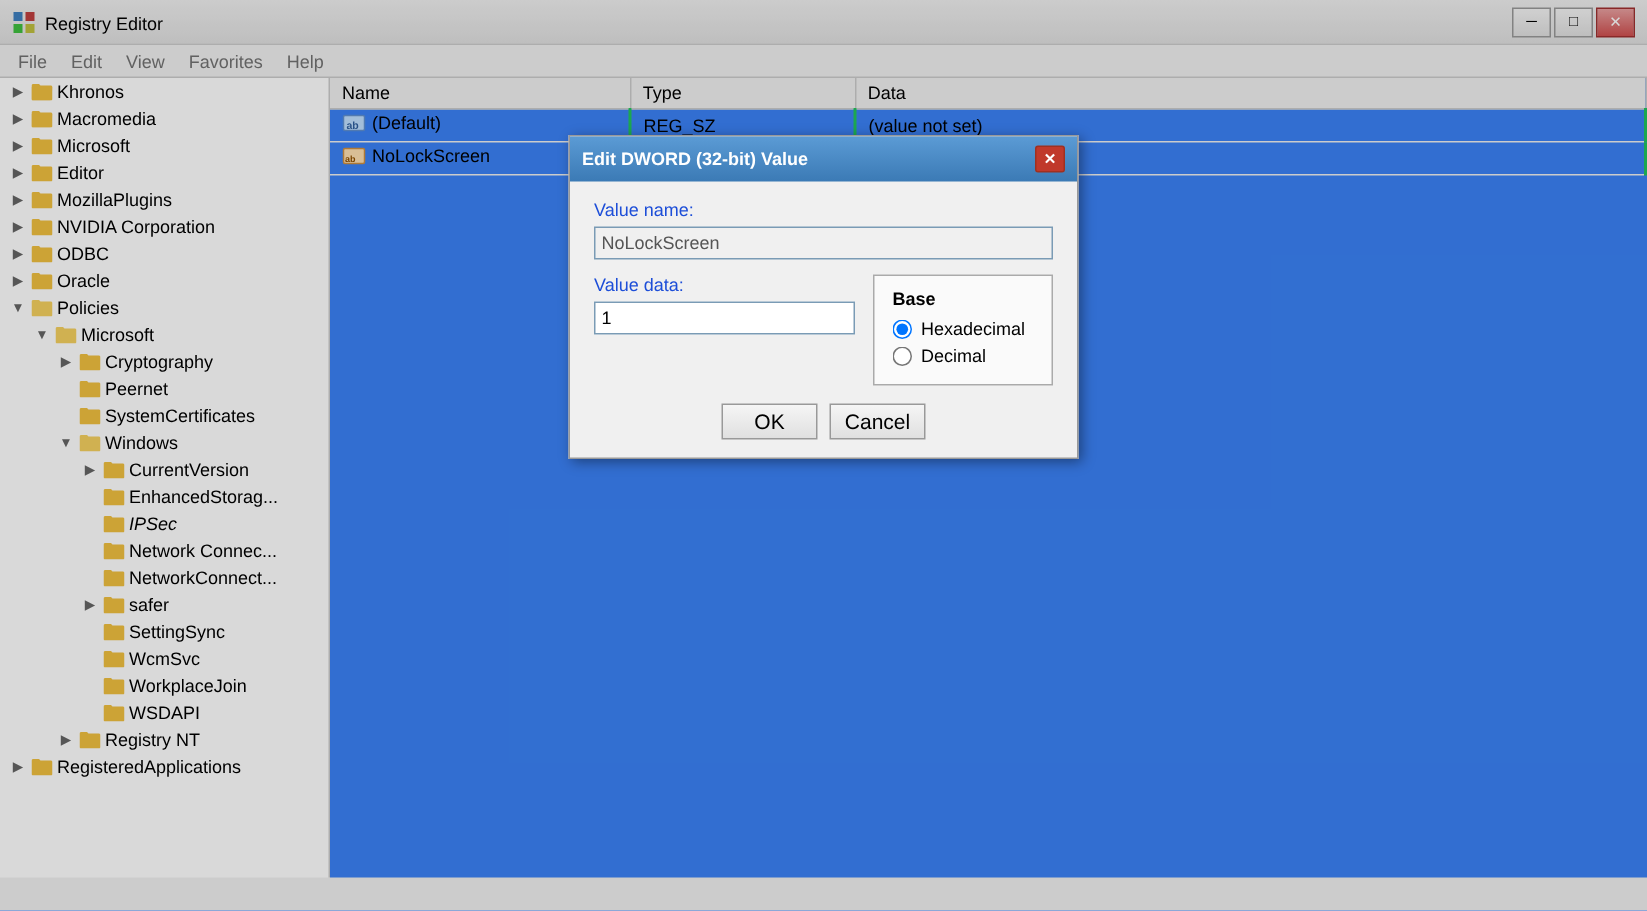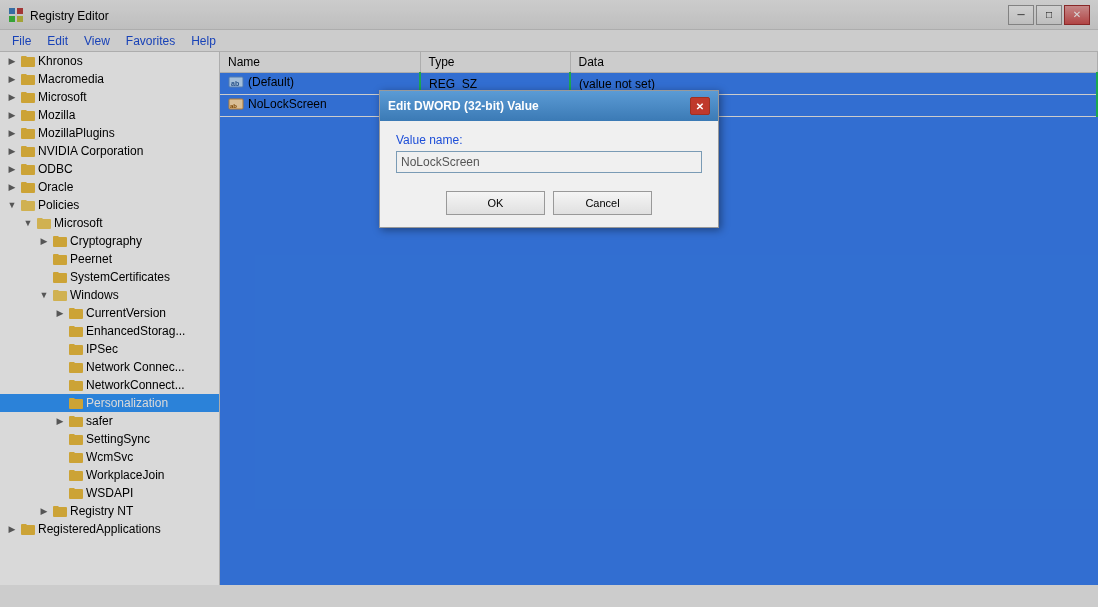--- a/index.html
+++ b/index.html
@@ -64,21 +64,21 @@
       border-bottom: 1px solid #ccc;
       height: 22px;
       display: flex;
       align-items: center;
       padding: 0 4px;
     }
     .menu-item {
       padding: 2px 8px;
       cursor: pointer;
       font-size: 12px;
-      color: #1d4ed8;
+      color: #737373;
     }
 
     
     .main-layout {
       display: flex;
       height: calc(607px - 30px - 22px - 22px);
     }
 
     
     .tree-panel {
@@ -278,25 +278,25 @@
     .radio-row input[type="radio"] {
       margin: 0;
     }
     .dialog-buttons {
       display: flex;
       justify-content: center;
       gap: 8px;
       margin-top: 8px;
     }
     .dialog-btn {
-      width: 99px;
+      width: 64px;
       height: 24px;
       background: linear-gradient(to bottom, #f5f5f5, #e0e0e0);
       border: 1px solid #999;
-      font-size: 11px;
+      font-size: 14px;
       cursor: pointer;
     }
 
     
     .folder-yellow { fill: #f0c040; }
   </style>
 </head>
 <body>
 
 <div style="position:relative; width:1098px; height:607px; overflow:hidden;">
@@ -363,21 +363,21 @@
           <span class="tree-label">Microsoft</span>
         </div>
 
         <div class="tree-item" style="padding-left:4px;">
           <div class="tree-expander">▶</div>
           <div class="tree-folder-icon">
             <svg class="folder-svg" viewBox="0 0 14 12">
                 <path d="M0 2 Q0 1 1 1 L5 1 L6 2 L13 2 Q14 2 14 3 L14 11 Q14 12 13 12 L1 12 Q0 12 0 11Z" class="folder-yellow"></path>
               </svg>
           </div>
-          <span class="tree-label">Mozilla</span>
+          <span class="tree-label">Editor</span>
         </div>
 
         <div class="tree-item" style="padding-left:4px;">
           <div class="tree-expander">▶</div>
           <div class="tree-folder-icon">
             <svg class="folder-svg" viewBox="0 0 14 12">
                 <path d="M0 2 Q0 1 1 1 L5 1 L6 2 L13 2 Q14 2 14 3 L14 11 Q14 12 13 12 L1 12 Q0 12 0 11Z" class="folder-yellow"></path>
               </svg>
           </div>
           <span class="tree-label">MozillaPlugins</span>
@@ -486,21 +486,21 @@
         <div class="tree-item" style="padding-left:52px;">
           <div class="tree-expander" style="visibility:hidden;">▶</div>
           <div class="tree-folder-icon">
             <svg class="folder-svg" viewBox="0 0 14 12">
                 <path d="M0 2 Q0 1 1 1 L5 1 L6 2 L13 2 Q14 2 14 3 L14 11 Q14 12 13 12 L1 12 Q0 12 0 11Z" class="folder-yellow"></path>
               </svg>
           </div>
           <span class="tree-label">EnhancedStorag...</span>
         </div>
 
-        <div class="tree-item" style="padding-left:52px;">
+        <div class="tree-item" style="padding-left:52px;font-style:italic;">
           <div class="tree-expander" style="visibility:hidden;">▶</div>
           <div class="tree-folder-icon">
             <svg class="folder-svg" viewBox="0 0 14 12">
                 <path d="M0 2 Q0 1 1 1 L5 1 L6 2 L13 2 Q14 2 14 3 L14 11 Q14 12 13 12 L1 12 Q0 12 0 11Z" class="folder-yellow"></path>
               </svg>
           </div>
           <span class="tree-label">IPSec</span>
         </div>
 
         <div class="tree-item" style="padding-left:52px;">
@@ -516,29 +516,20 @@
         <div class="tree-item" style="padding-left:52px;">
           <div class="tree-expander" style="visibility:hidden;">▶</div>
           <div class="tree-folder-icon">
             <svg class="folder-svg" viewBox="0 0 14 12">
                 <path d="M0 2 Q0 1 1 1 L5 1 L6 2 L13 2 Q14 2 14 3 L14 11 Q14 12 13 12 L1 12 Q0 12 0 11Z" class="folder-yellow"></path>
               </svg>
           </div>
           <span class="tree-label">NetworkConnect...</span>
         </div>
 
-        <div class="tree-item selected" style="padding-left:52px;">
-          <div class="tree-expander" style="visibility:hidden;">▶</div>
-          <div class="tree-folder-icon">
-            <svg class="folder-svg" viewBox="0 0 14 12">
-                <path d="M0 2 Q0 1 1 1 L5 1 L6 2 L13 2 Q14 2 14 3 L14 11 Q14 12 13 12 L1 12 Q0 12 0 11Z" fill="#f0c040"></path>
-              </svg>
-          </div>
-          <span class="tree-label">Personalization</span>
-        </div>
 
         <div class="tree-item" style="padding-left:52px;">
           <div class="tree-expander">▶</div>
           <div class="tree-folder-icon">
             <svg class="folder-svg" viewBox="0 0 14 12">
                 <path d="M0 2 Q0 1 1 1 L5 1 L6 2 L13 2 Q14 2 14 3 L14 11 Q14 12 13 12 L1 12 Q0 12 0 11Z" class="folder-yellow"></path>
               </svg>
           </div>
           <span class="tree-label">safer</span>
         </div>
@@ -659,20 +650,37 @@
         <span>Edit DWORD (32-bit) Value</span>
         <div class="dialog-close-btn">✕</div>
       </div>
 
       <div class="dialog-body">
         
         <div class="dialog-field-label">Value name:</div>
         <input class="dialog-input" type="text" value="NoLockScreen" readonly="" style="background: rgb(240, 240, 240); color: rgb(85, 85, 85);">
 
         
+        <div class="dialog-row">
+          <div class="dialog-col">
+            <div class="dialog-field-label">Value data:</div>
+            <input class="dialog-input" type="text" value="1" style="width: 100%; margin-bottom: 0px;">
+          </div>
+          <div class="base-group" style="min-width:120px;">
+            <div class="base-group-title">Base</div>
+            <label class="radio-row">
+              <input type="radio" name="base" checked="" style="">
+              <span>Hexadecimal</span>
+            </label>
+            <label class="radio-row">
+              <input type="radio" name="base" style="">
+              <span>Decimal</span>
+            </label>
+          </div>
+        </div>
 
         
         <div class="dialog-buttons">
           <button class="dialog-btn">OK</button>
           <button class="dialog-btn">Cancel</button>
         </div>
       </div>
     </div>
   </div>
 

